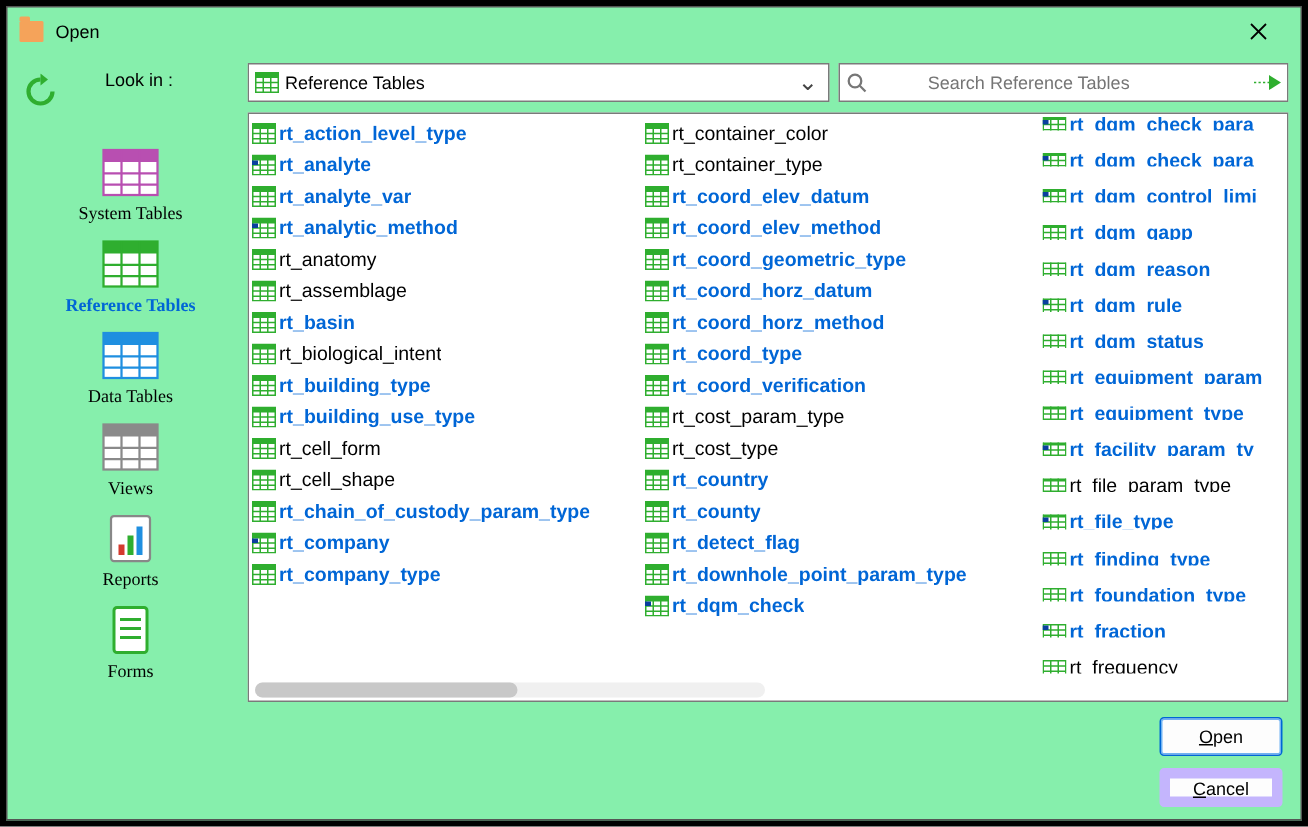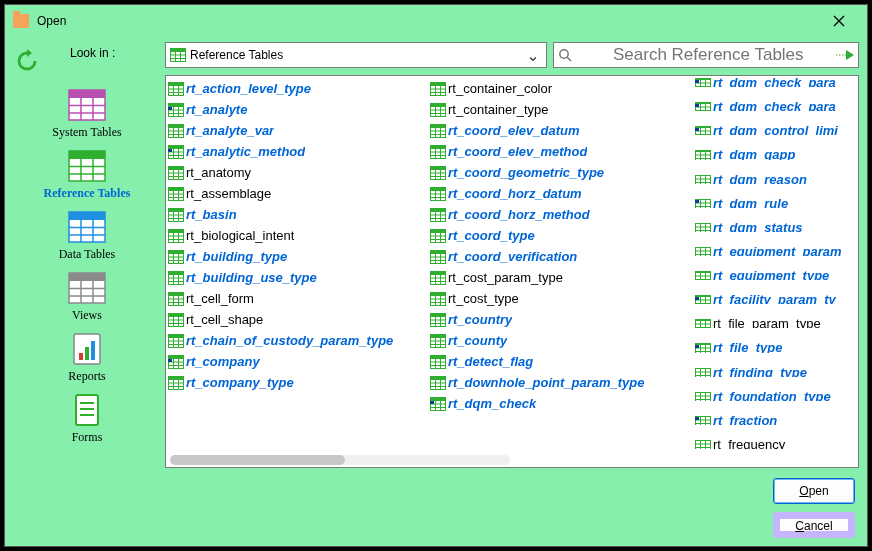--- a/index.html
+++ b/index.html
@@ -5,48 +5,48 @@
 * { box-sizing: border-box; margin: 0; padding: 0; font-family: "Segoe UI", Tahoma, sans-serif; }
 body { background: #000; padding: 4px; }
 .window { background: #86efac; width: 864px; height: 543px; border: 1px solid #555; display: flex; flex-direction: column; }
 .titlebar { height: 32px; display: flex; align-items: center; padding: 0 8px; }
 .titlebar .folder-ic { width: 16px; height: 14px; background: #f5a35a; border-radius: 1px; position: relative; margin-right: 8px; }
 .titlebar .folder-ic::before { content: ""; position: absolute; top: -3px; left: 0; width: 7px; height: 3px; background: #f5a35a; border-radius: 1px 1px 0 0; }
 .titlebar .title { font-size: 12px; color: #000; flex: 1; }
 .titlebar .close { width: 40px; height: 28px; display: flex; align-items: center; justify-content: center; cursor: pointer; }
 .titlebar .close svg { width: 12px; height: 12px; }
 .body { flex: 1; display: flex; padding: 4px 8px 8px 8px; gap: 4px; overflow: hidden; }
-.sidebar { width: 148px; display: flex; flex-direction: column; align-items: center; padding-top: 8px; gap: 6px; }
+.sidebar { width: 148px; display: flex; flex-direction: column; align-items: center; padding-top: 8px; gap: 16px; }
 .refresh { width: 26px; height: 26px; align-self: flex-start; margin-left: 2px; margin-bottom: 4px; cursor: pointer; }
 .refresh svg { width: 24px; height: 24px; }
 .cat { width: 100%; display: flex; flex-direction: column; align-items: center; padding: 2px 0 6px 0; cursor: pointer; }
 .cat .icon { width: 42px; height: 36px; margin-bottom: 2px; }
 .cat .label { font-size: 12px; color: #000; text-align: center; white-space: nowrap; font-family: Liberation Serif, serif; }
 .cat.selected .label { color: #0066d6; font-weight: 600; }
 .main { flex: 1; display: flex; flex-direction: column; gap: 6px; overflow: hidden; }
 .toprow { display: flex; align-items: center; gap: 6px; height: 28px; }
 .lookin-label { font-size: 12px; color: #000; width: auto; margin-right: 2px; position: absolute; left: 70px; top: 46px; }
 .combo { flex: 1.3; height: 26px; border: 1px solid #7a7a7a; display: flex; align-items: center; padding: 0 4px; background: #fff; }
 .combo .tic { flex-shrink: 0; }
 .combo .txt { flex: 1; font-size: 12px; padding-left: 4px; }
 .combo .chev { width: 18px; text-align: center; color: #444; }
 .search { flex: 1; height: 26px; border: 1px solid #7a7a7a; display: flex; align-items: center; padding: 0 4px; background: #fff; }
 .search .mag { width: 14px; height: 14px; margin-right: 2px; }
-.search input { border: none; outline: none; font-size: 17px; flex: 1; color: #888; background: transparent; margin-left: 39px; }
+.search input { border: none; outline: none; font-size: 12px; flex: 1; color: #888; background: transparent; margin-left: 39px; }
 .search .go { width: 20px; height: 18px; display: flex; align-items: center; justify-content: center; }
 .listpane { flex: 1; border: 1px solid #7a7a7a; background: #fff; overflow: hidden; position: relative; }
 .listcols { display: flex; height: calc(100% - 16px); }
 .col { display: flex; flex-direction: column; padding: 2px 0; }
 .col.c1 { width: 262px; }
 .col.c2 { width: 265px; }
 .col.c3 { flex: 1; gap: 15px; }
 .item { display: flex; align-items: center; height: 21px; padding-left: 2px; cursor: pointer; white-space: nowrap; overflow: hidden; }
 .item .tic { flex-shrink: 0; }
 .item .name { font-size: 13px; padding-left: 2px; color: #000; overflow: hidden; text-overflow: clip; }
-.item.blue .name { color: #0066d6; font-weight: 600; font-style: italic; }
+.item.blue .name { color: #0066d6; font-weight: 600; }
 .hscroll { position: absolute; left: 4px; bottom: 2px; width: 340px; height: 10px; background: #f0f0f0; border-radius: 5px; }
 .hscroll .thumb { position: absolute; left: 0; top: 0; width: 175px; height: 10px; background: #c8c8c8; border-radius: 5px; }
 .buttons { align-self: flex-end; display: flex; flex-direction: column; gap: 8px; padding: 4px 4px 0 0; }
 .btn { width: 82px; height: 26px; border: 7px solid #c4b5fd; background: #fdfdfd; font-size: 12px; border-radius: 3px; cursor: pointer; }
 .btn.primary { border: 1px solid #0066d6; box-shadow: 0 0 0 1px #6fb2f2 inset; }
 .btn .ul { text-decoration: underline; }
 
 .tic { width: 16px; height: 14px; display: inline-block; }
 .tic svg { width: 16px; height: 14px; display: block; }
 </style>

